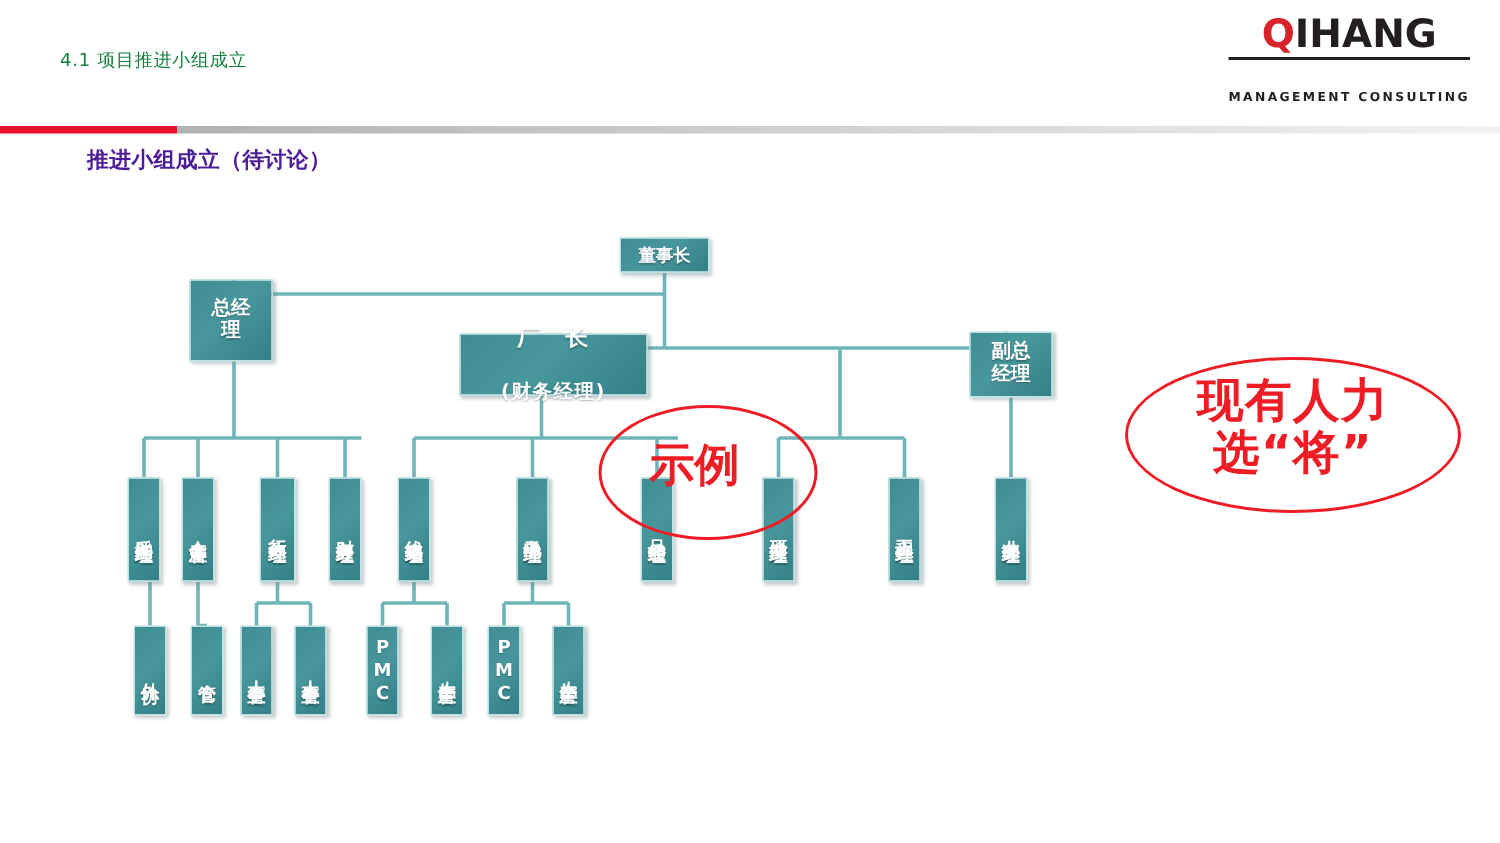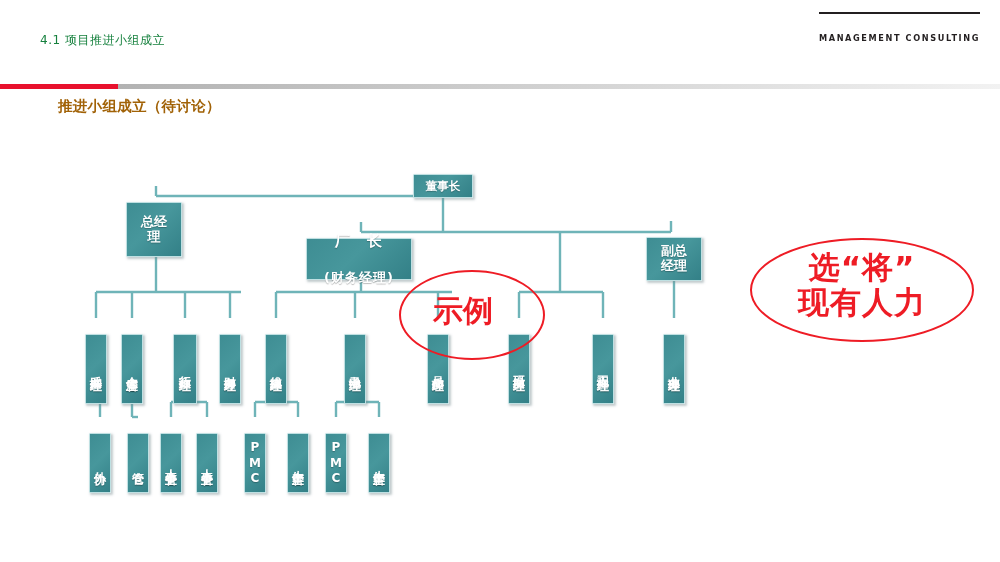--- a/index.html
+++ b/index.html
@@ -17,21 +17,21 @@
     font-size: 12px; font-weight: normal; color: #15803d;
     letter-spacing: .5px; white-space: nowrap;
   }
   .rule { position: absolute; left: 0; top: 84px; height: 5px; }
   .rule-red  { left: 0;    width: 118px; background: #e8112d; }
   .rule-grey { left: 118px; width: 882px;
                background: linear-gradient(to right,#b2b2b2 0%,#cfcfcf 45%,#f2f2f2 100%); }
 
   .subhead {
     position: absolute; left: 58px; top: 97px;
-    font-size: 14.5px; font-weight: bold; color: #a16207;
+    font-size: 14.5px; font-weight: bold; color: #4c1d95;
     white-space: nowrap; letter-spacing: .3px; text-align: center;
   }
 
   
   .logo { position: absolute; right: 20px; top: 10px; text-align: center; }
   .logo-word { font-size: 26px; font-weight: bold; letter-spacing: 0px; line-height: 1; }
   .logo-q { color: #d8232a; }
   .logo-rest { color: #231f20; }
   .logo-bar { height: 2px; background: #231f20; margin: 2px 0 2px; }
   .logo-sub {
@@ -49,21 +49,20 @@
     background: linear-gradient(135deg,#3e8d93 0%,#47979c 45%,#338087 100%);
     border: 1px solid #bfe0e2;
     border-radius: 1px;
     box-shadow: 1.5px 1.5px 2.5px rgba(120,140,145,.45);
     color: #ffffff;
     display: flex; align-items: center; justify-content: center;
     text-align: center;
     font-weight: bold;
     text-shadow: 0 1px 1px rgba(0,0,0,.25);
     line-height: 1.12;
-    margin-top: 16px;
   }
   .node.h { font-size: 13px; }          
   .node.v {                              
     font-size: 12px;
     writing-mode: vertical-rl;
     text-orientation: upright;
     letter-spacing: 1.5px;
     line-height: 1;
   }
   .node.big { font-size: 15px; letter-spacing: 1px; }
@@ -83,20 +82,21 @@
 <body>
 
 <div id="slide">
 
   <div class="slide-title">4.1 项目推进小组成立</div>
   <div class="rule rule-red"></div>
   <div class="rule rule-grey"></div>
   <div class="subhead">推进小组成立（待讨论）</div>
 
   <div class="logo">
+    <div class="logo-word"><span class="logo-q">Q</span><span class="logo-rest">IHANG</span></div>
     <div class="logo-bar"></div>
     <div class="logo-sub">MANAGEMENT CONSULTING</div>
   </div>
 
   <div id="chart">
 
     <svg id="wires" viewBox="0 0 1000 420">
       <g fill="none" stroke="#6fb4b8" stroke-width="2.4" stroke-linecap="butt">
 
         <path d="M443,52 L443,102"></path>
@@ -153,21 +153,21 @@
 
     <div class="node h sm" style="left:413px; top:28px; width:60px; height:24px;">
       <span>董事长</span>
     </div>
 
     <div class="node h" style="left:126px; top:56px; width:56px; height:55px; flex-direction:column;">
       <span>总经</span>
       <span>理</span>
     </div>
 
-    <div class="node big" style="left:306px; top:92px; width:106px; height:42px; flex-direction:column;gap:21px;">
+    <div class="node big" style="left:306px; top:92px; width:126px; height:42px; flex-direction:column;gap:21px;">
       <span>厂　长</span>
       <span style="font-size:13px">(财务经理)</span>
     </div>
 
     <div class="node h" style="left:646px; top:91px; width:56px; height:44px; flex-direction:column;">
       <span>副总</span>
       <span>经理</span>
     </div>
 
     <div class="node v" style="left:85px; top:188px; width:22px; height:70px;">
@@ -224,18 +224,18 @@
     </div>
     <div class="node v" style="left:368px; top:287px; width:22px; height:60px;">
       <span>生产主管</span>
     </div>
 
     <div class="ellipse" style="left:399px; top:140px; width:146px; height:90px;"></div>
     <div class="anno-text" style="left:408px; top:164px; width:110px; font-size:30px;">示例</div>
 
     <div class="ellipse" style="left:750px; top:108px; width:224px; height:104px;"></div>
     <div class="anno-text" style="left:750px; top:120px; width:224px; font-size:31px; letter-spacing:1px;">
+      <div>现有人力</div>
       <div>选“将”</div>
-      <div>现有人力</div>
     </div>
 
   </div>
 </div>
 
 </body></html>

